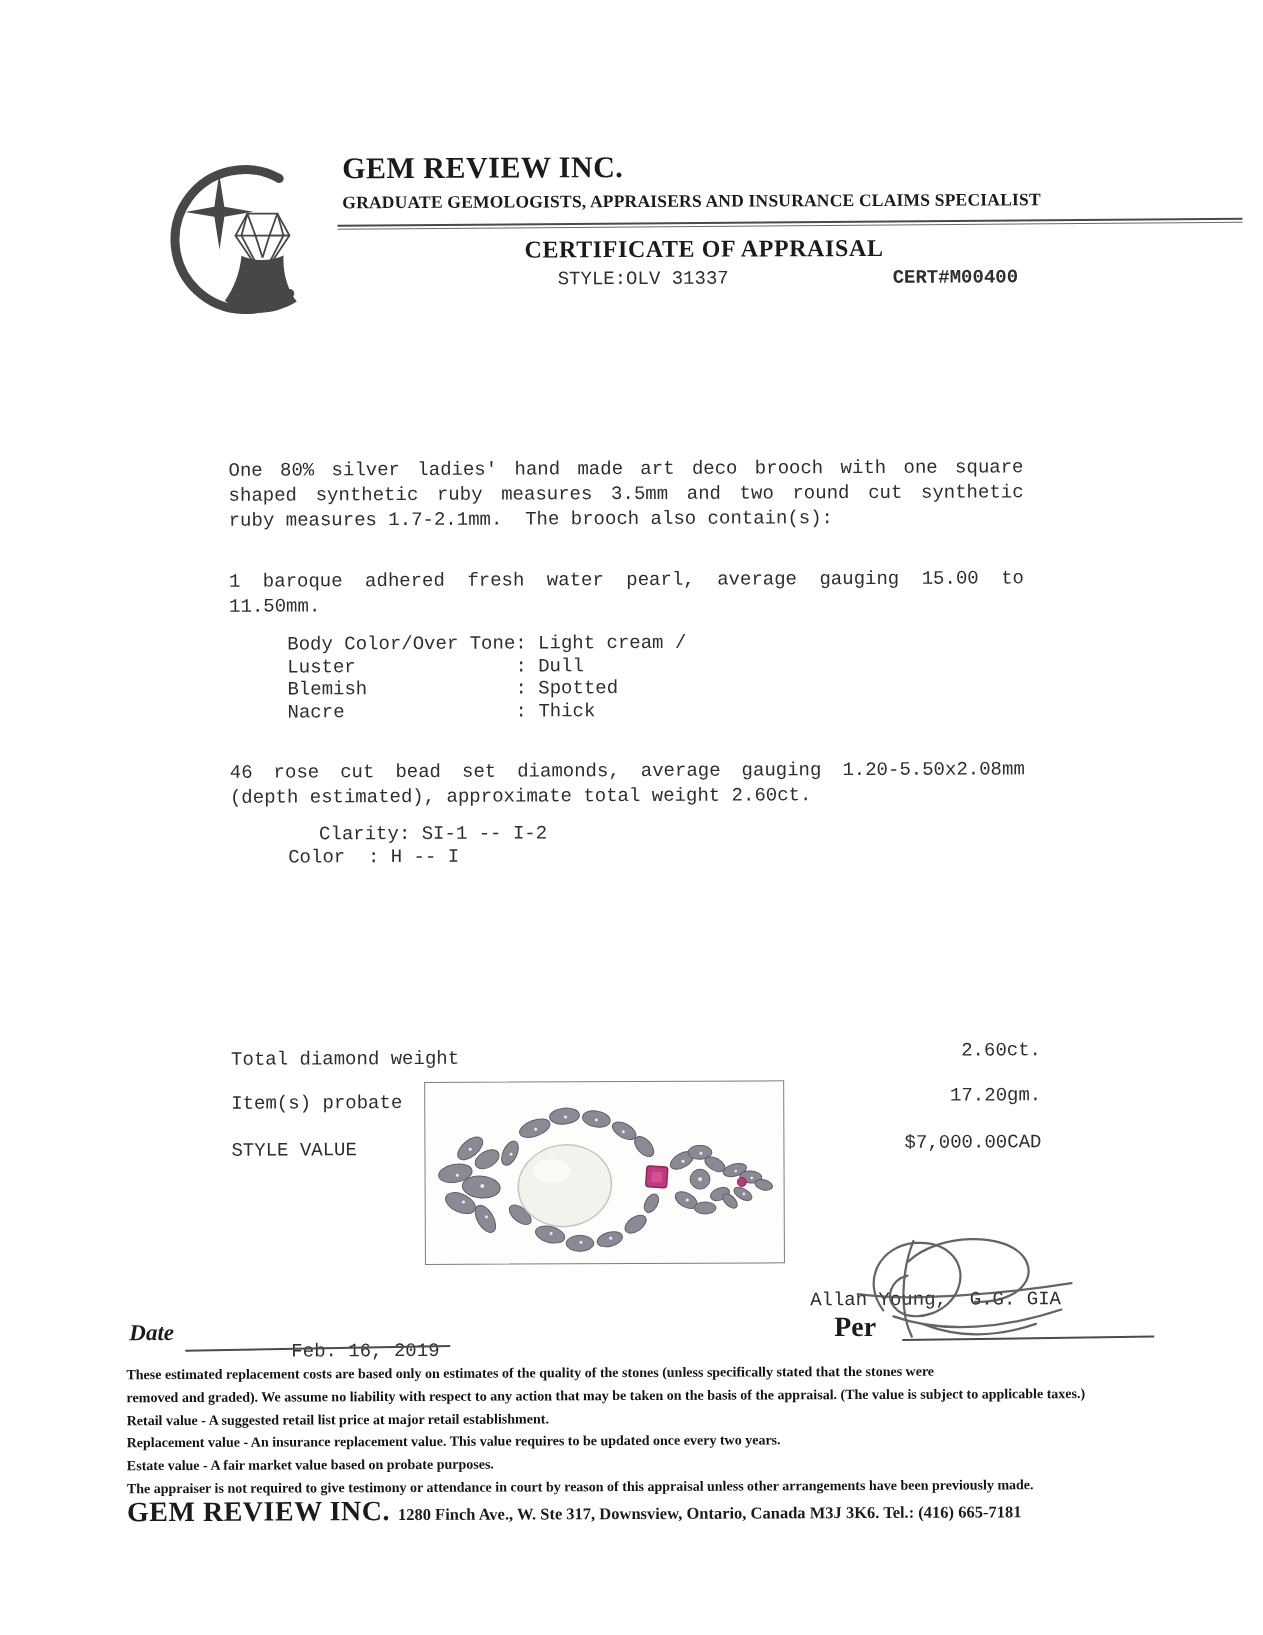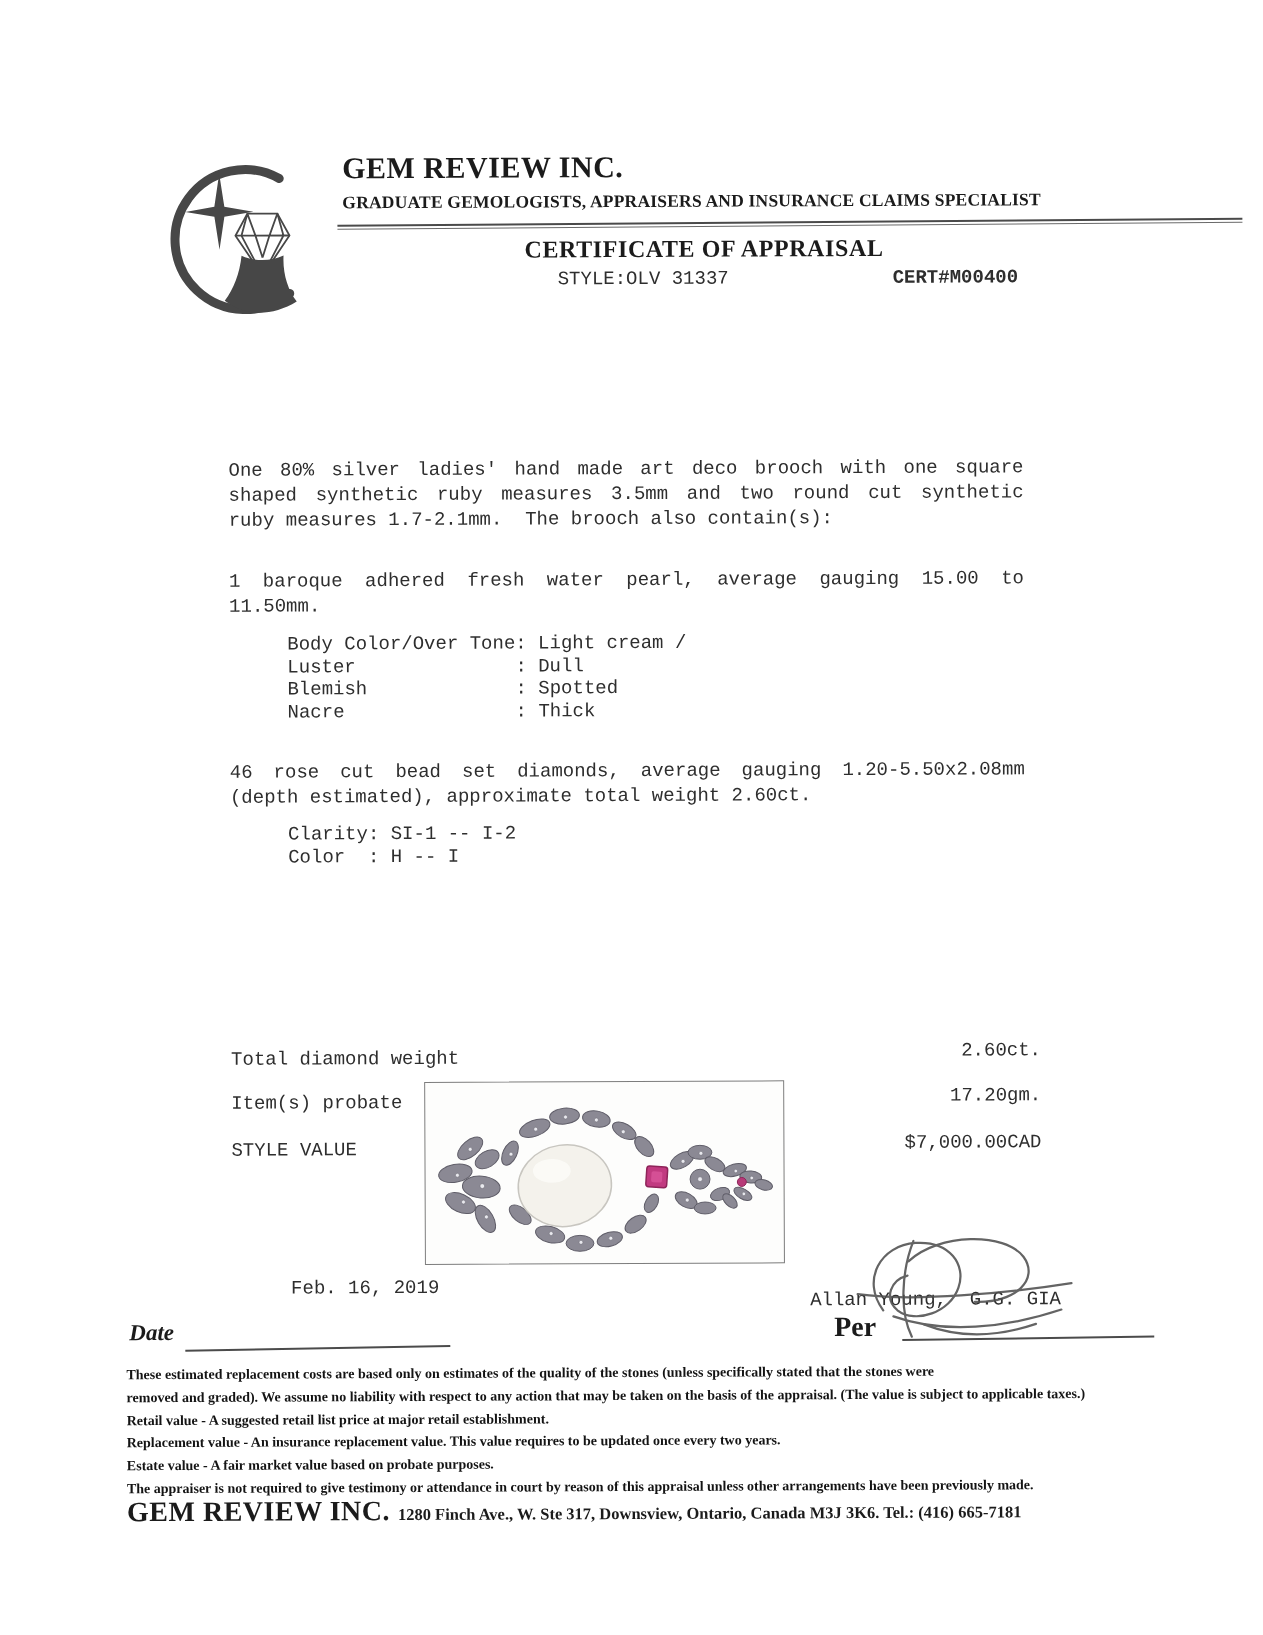--- a/index.html
+++ b/index.html
@@ -68,21 +68,21 @@
       <div class="mono pre" style="line-height:22.6px;">Luster              : Dull</div>
       <div class="mono pre" style="line-height:22.6px;">Blemish             : Spotted</div>
       <div class="mono pre" style="line-height:22.6px;">Nacre               : Thick</div>
     </div>
 
     <div class="abs" style="left:230px;top:759px;">
       <div class="mono jline">46 rose cut bead set diamonds, average gauging 1.20-5.50x2.08mm</div>
       <div class="mono pre">(depth estimated), approximate total weight 2.60ct.</div>
     </div>
     <div class="abs" style="left:288px;top:822px;">
-      <div class="mono pre" style="line-height:22.6px;">Clarity: SI-1 -- I-2</div>
+      <div class="mono pre" style="line-height:22.6px;margin-left:31px;">Clarity: SI-1 -- I-2</div>
       <div class="mono pre" style="line-height:22.6px;">Color  : H -- I</div>
     </div>
 
     <div class="abs mono" style="left:230px;top:1046px;font-family:Liberation Mono, monospace;">Total diamond weight</div>
     <div class="abs mono value-cell" style="left:760px;top:1040px;">2.60ct.</div>
 
     <div class="abs mono" style="left:230px;top:1090px;">Item(s) probate</div>
     <div class="abs mono value-cell" style="left:760px;top:1085px;">17.20gm.</div>
 
     <div class="abs mono" style="left:230px;top:1137px;">STYLE VALUE</div>
@@ -157,21 +157,21 @@
             <circle cx="277" cy="71" r="2"></circle>
           <circle cx="276" cy="97" r="2.4"></circle>
             <circle cx="263" cy="118" r="2"></circle>
             <circle cx="312" cy="89" r="1.8"></circle>
           <circle cx="328" cy="96" r="1.8"></circle>
             <circle cx="320" cy="112" r="1.8"></circle>
         </g>
       </svg>
     </div>
 
-    <div class="abs mono" style="left:289px;top:1275px;text-align:center;">Feb. 16, 2019</div>
+    <div class="abs mono" style="left:289px;top:1338px;text-align:center;">Feb. 16, 2019</div>
     <div class="abs mono pre" style="left:808px;top:1289px;">Allan Young,  G.G. GIA</div>
 
     <svg class="abs" style="left:845px;top:1232px;" width="235" height="112" viewBox="0 0 220 110">
       <g fill="none" stroke="#4f4f4f" stroke-width="2.2" opacity="0.88" stroke-linecap="round">
         <path d="M 30,78 C 8,48 28,14 62,12 C 96,10 112,34 104,56 C 96,80 62,92 44,78 C 30,66 38,48 54,44"></path>
         <path d="M 55,30 C 85,2 150,2 168,26 C 184,48 160,72 120,70"></path>
         <path d="M 5,62 C 60,70 150,62 215,52"></path>
         <path d="M 40,84 C 90,102 150,96 205,78"></path>
         <path d="M 70,92 C 110,108 150,102 180,92"></path>
         <path d="M 60,10 C 48,40 46,80 58,104"></path>

